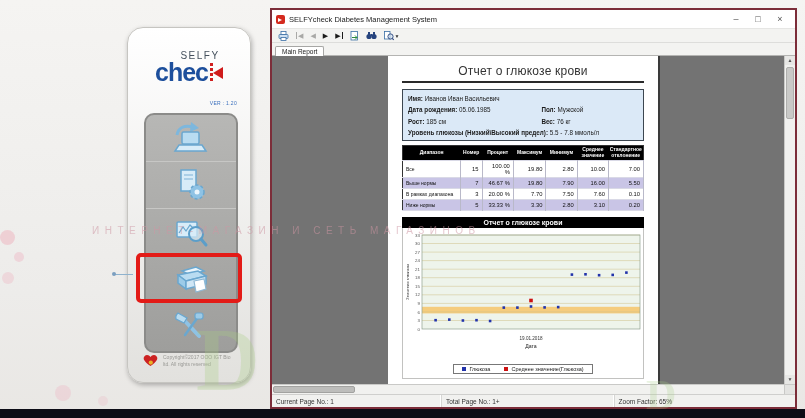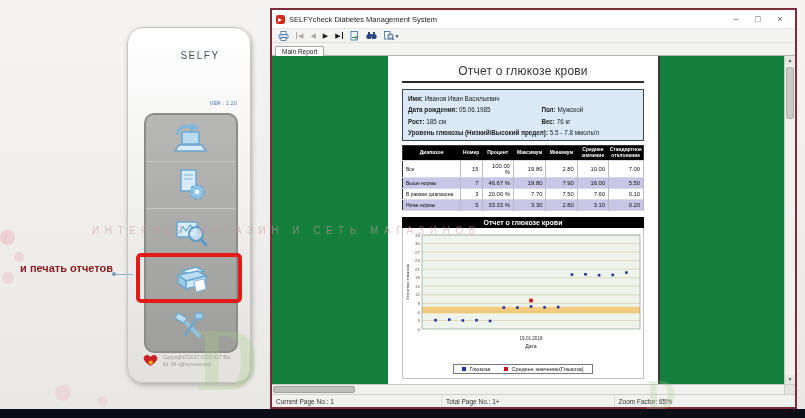--- a/index.html
+++ b/index.html
@@ -47,21 +47,21 @@
   .toolbar{height:15px;background:#f3f3f1;border-top:1px solid #e6e6e4;border-bottom:1px solid #dddddb;display:flex;align-items:center;gap:7px;padding:0 6px;flex:0 0 auto;}
   .tb-ic{display:flex;align-items:center;}
   .nav{font-size:7px;line-height:1;}
   .nav.dis{color:#a9a9a7;} .nav.en{color:#1b1b1b;}
   .bar-l{border-left:1px solid currentColor;padding-left:1px;}
   .bar-r{border-right:1px solid currentColor;padding-right:1px;}
   .caret{font-size:5px;color:#333;margin-left:1px;}
   .tabrow{height:13px;background:#f3f3f1;border-bottom:1px solid #b4b4b2;display:flex;align-items:flex-end;padding-left:3px;flex:0 0 auto;}
   .tab{font-size:6.5px;color:#222;background:#fff;border:1px solid #a7a7a5;border-bottom:none;border-radius:2px 2px 0 0;padding:1px 6px;position:relative;top:1px;}
 
-  .viewer{flex:1 1 auto;background:#15803d;position:relative;overflow:hidden;}
+  .viewer{flex:1 1 auto;background:#737373;position:relative;overflow:hidden;}
   .page{position:absolute;left:116px;top:0;width:272px;height:100%;background:#fff;border-right:2px solid #3a3a3a;padding:8px 14px 0;}
   .vscroll{position:absolute;right:0;top:0;width:11px;height:100%;background:#f1f1ef;border-left:1px solid #c9c9c7;display:flex;flex-direction:column;justify-content:space-between;align-items:center;}
   .vs-arrow{font-size:5px;color:#555;line-height:9px;width:100%;text-align:center;background:#e7e7e5;}
   .vs-thumb{position:absolute;top:11px;left:1px;width:8px;height:52px;background:#c9c9c7;border:1px solid #aeaeac;border-radius:2px;}
   .hscroll{height:10px;background:#f1f1ef;border-top:1px solid #c9c9c7;position:relative;flex:0 0 auto;}
   .hs-thumb{position:absolute;left:1px;top:1px;width:82px;height:7px;background:#bdbdbb;border:1px solid #a2a2a0;border-radius:2px;}
   .hs-corner{position:absolute;right:0;top:0;width:11px;height:9px;background:#e3e3e1;border-left:1px solid #c9c9c7;font-size:5px;color:#555;text-align:center;line-height:9px;}
   .statusbar{height:13px;background:#f1f1ef;border-top:1px solid #cfcfcd;display:flex;align-items:center;font-size:6.5px;color:#333;flex:0 0 auto;}
   .status-cell{padding-left:4px;height:100%;display:flex;align-items:center;border-right:1px solid #d6d6d4;box-shadow:inset -1px 0 0 #fff;}
   .sc1{flex:0 0 32.5%;} .sc2{flex:0 0 33%;} .sc3{flex:1 1 auto;border-right:none;box-shadow:none;}
@@ -93,20 +93,25 @@
 
   <div class="pink-dot" style="left:0px;top:230px;width:15px;height:15px;background:rgba(238,170,185,.45);"></div>
   <div class="pink-dot" style="left:14px;top:252px;width:10px;height:10px;background:rgba(238,170,185,.35);"></div>
   <div class="pink-dot" style="left:2px;top:272px;width:12px;height:12px;background:rgba(238,170,185,.3);"></div>
   <div class="pink-dot" style="left:55px;top:385px;width:16px;height:16px;background:rgba(238,170,185,.28);"></div>
   <div class="pink-dot" style="left:98px;top:396px;width:10px;height:10px;background:rgba(238,170,185,.22);"></div>
 
   <div class="device">
     <div class="logo">
       <span class="logo-selfy">SELFY</span>
+      <span class="logo-row">
+        <span class="logo-chec">chec</span>
+        <span class="kline"></span>
+        <span class="ktri"></span>
+      </span>
     </div>
     <span class="ver">VER : 1.20</span>
 
     <div class="btn-panel">
       <div class="sb-btn">
         <svg width="40" height="34" viewBox="0 0 40 34">
           <path d="M6 14 Q8 3 22 6" fill="none" stroke="#7db7dd" stroke-width="3"></path>
           <path d="M20 1 L28 7 L19 11 Z" fill="#7db7dd"></path>
           <rect x="11" y="11" width="17" height="12" rx="1.5" fill="#b9dcf1" stroke="#6aa7cf" stroke-width="1.5"></rect>
           <path d="M8 24 L31 24 L35 30 L4 30 Z" fill="#d8ecf8" stroke="#6aa7cf" stroke-width="1.5"></path>
@@ -155,21 +160,20 @@
       </svg>
       <div class="copy-text">
         <div>Copyright©2017 OOO IGT Bio</div>
         <div>ltd. All rights reserved</div>
       </div>
     </div>
   </div>
 
   <div class="highlight-box"></div>
   <div class="callout">
-    <div>и печать отчетов</div>
   </div>
   <div class="callout-line"></div>
   <div class="callout-dot"></div>
 
   <div class="win">
     <div class="titlebar">
       <span class="app-icon"></span>
       <span class="win-title">SELFYcheck Diabetes Management System</span>
       <span class="controls">
         <span>–</span>

